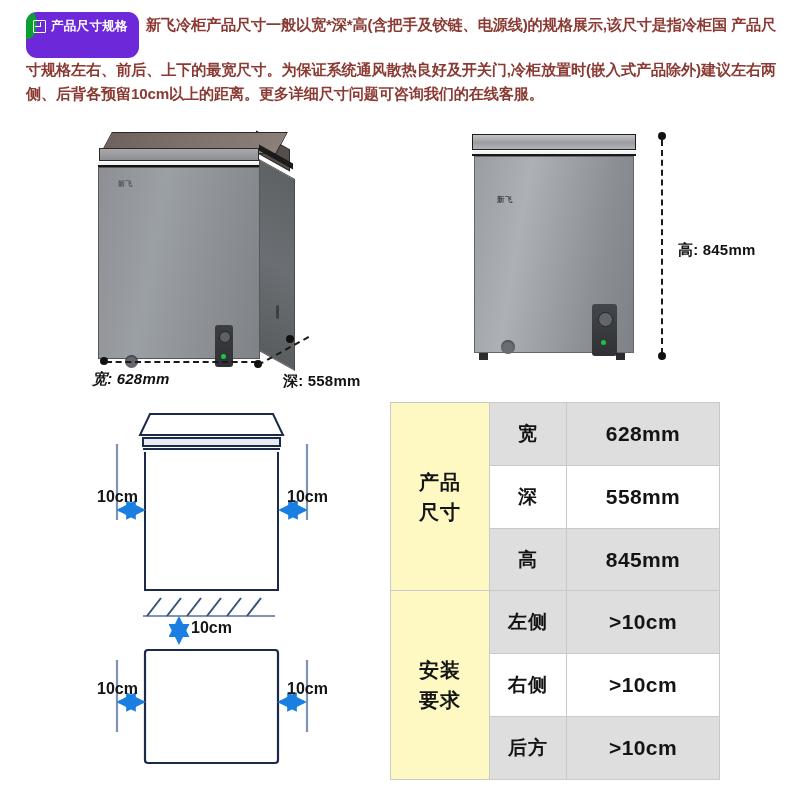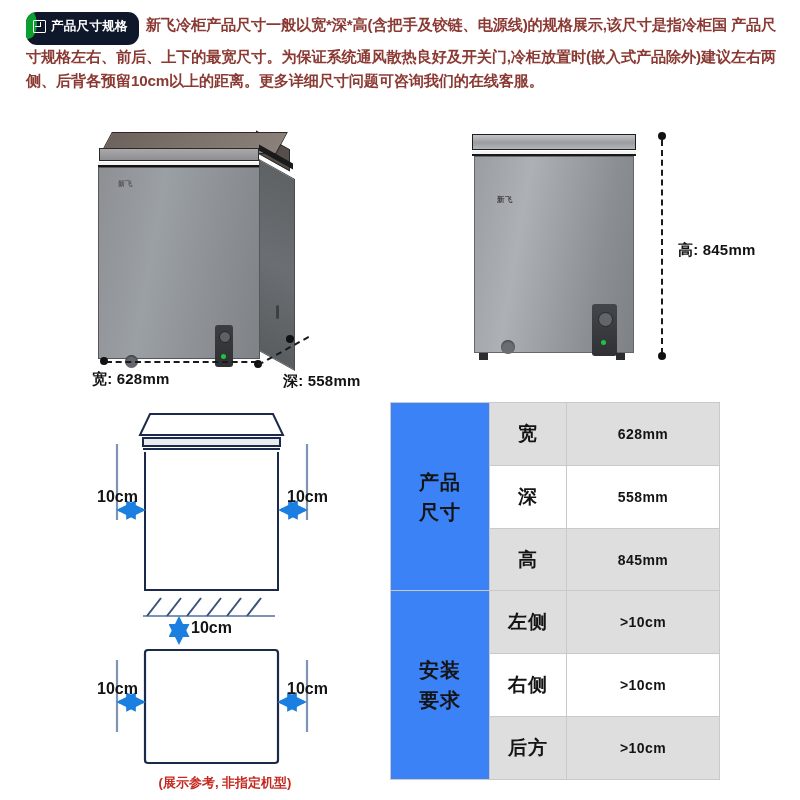--- a/index.html
+++ b/index.html
@@ -28,23 +28,23 @@
     line-height: 24.5px;
     font-weight: 700;
     letter-spacing: -0.2px;
     text-align: justify;
     margin: 0;
   }
   .badge {
     display: inline-flex;
     align-items: center;
     gap: 5px;
-    background: #0f172a;
+    background: #6d28d9;
     border-radius: 11px;
-    padding: 2px 11px 6px 7px;
+    padding: 2px 11px 19px 7px;
     position: relative;
     overflow: hidden;
     vertical-align: -3px;
     margin-right: 7px;
   }
   .badge::before {
     content: "";
     position: absolute;
     left: -7px;
     top: -3px;
@@ -395,33 +395,33 @@
   }
   #spec-table td {
     border: 1.5px solid #c9c9c9;
     text-align: center;
     vertical-align: middle;
     font-weight: 700;
     color: #141414;
   }
   .grp-cell {
     width: 96px;
-    background: #3b82f6;
+    background: #fef9c3;
     font-size: 20px;
     line-height: 30px;
     letter-spacing: 1px;
     margin-top: 32px;
   }
   .key-cell {
     width: 74px;
     font-size: 19px;
     letter-spacing: 1px;
   }
   .val-cell {
-    font-size: 14px;
+    font-size: 21px;
     letter-spacing: 0.4px;
   }
   .shade { background: #dedede; }
   .plain { background: #ffffff; }
 </style>
 </head>
 <body>
 
 <div id="intro-block">
   <p id="intro-text"><span class="badge">
@@ -446,21 +446,21 @@
       </div>
       <div class="fl-hole"></div>
     </div>
     <div class="fl-logo">新飞</div>
     <div class="fl-slot"></div>
   </div>
 
   <div class="dim-dot" style="left:100px; top:247px;"></div>
   <div class="dashed-h" style="left:106px; top:251px; width:151px;"></div>
   <div class="dim-dot" style="left:254px; top:250px;"></div>
-  <div class="dim-label" style="left:92px; top:260px;">宽: 628mm</div>
+  <div class="dim-label" style="left:92px; top:260px;font-style:italic;">宽: 628mm</div>
 
   <div class="dashed-diag" style="left:258px; top:254px; width:58px; transform: rotate(-29deg);"></div>
   <div class="dim-dot" style="left:286px; top:225px;"></div>
   <div class="dim-label" style="left:283px; top:262px;">深: 558mm</div>
 
   <div id="freezer-right">
     <div class="fr-lid"></div>
     <div class="fr-seam"></div>
     <div class="fr-body">
       <div class="fr-logo">新飞</div>
@@ -523,21 +523,20 @@
     <line x1="232" y1="258" x2="232" y2="330" stroke="#7f93b5" stroke-width="2.2"></line>
     <line x1="205" y1="300" x2="229" y2="300" stroke="#1a7fe0" stroke-width="2.8" marker-end="url(#ah)" marker-start="url(#ah2)"></line>
   </svg>
 
   <span class="dg-text" style="left:22px; top:86px;">10cm</span>
   <span class="dg-text" style="left:212px; top:86px;">10cm</span>
   <span class="dg-text" style="left:116px; top:217px;">10cm</span>
   <span class="dg-text" style="left:22px; top:278px;">10cm</span>
   <span class="dg-text" style="left:212px; top:278px;">10cm</span>
 
-  <div id="diagram-caption">(展示参考, 非指定机型)</div>
 </div>
 
 <table id="spec-table">
   <tbody>
     <tr>
       <td class="grp-cell" rowspan="3">
         <span>产品</span><br>
         <span>尺寸</span>
       </td>
       <td class="key-cell shade">宽</td>

